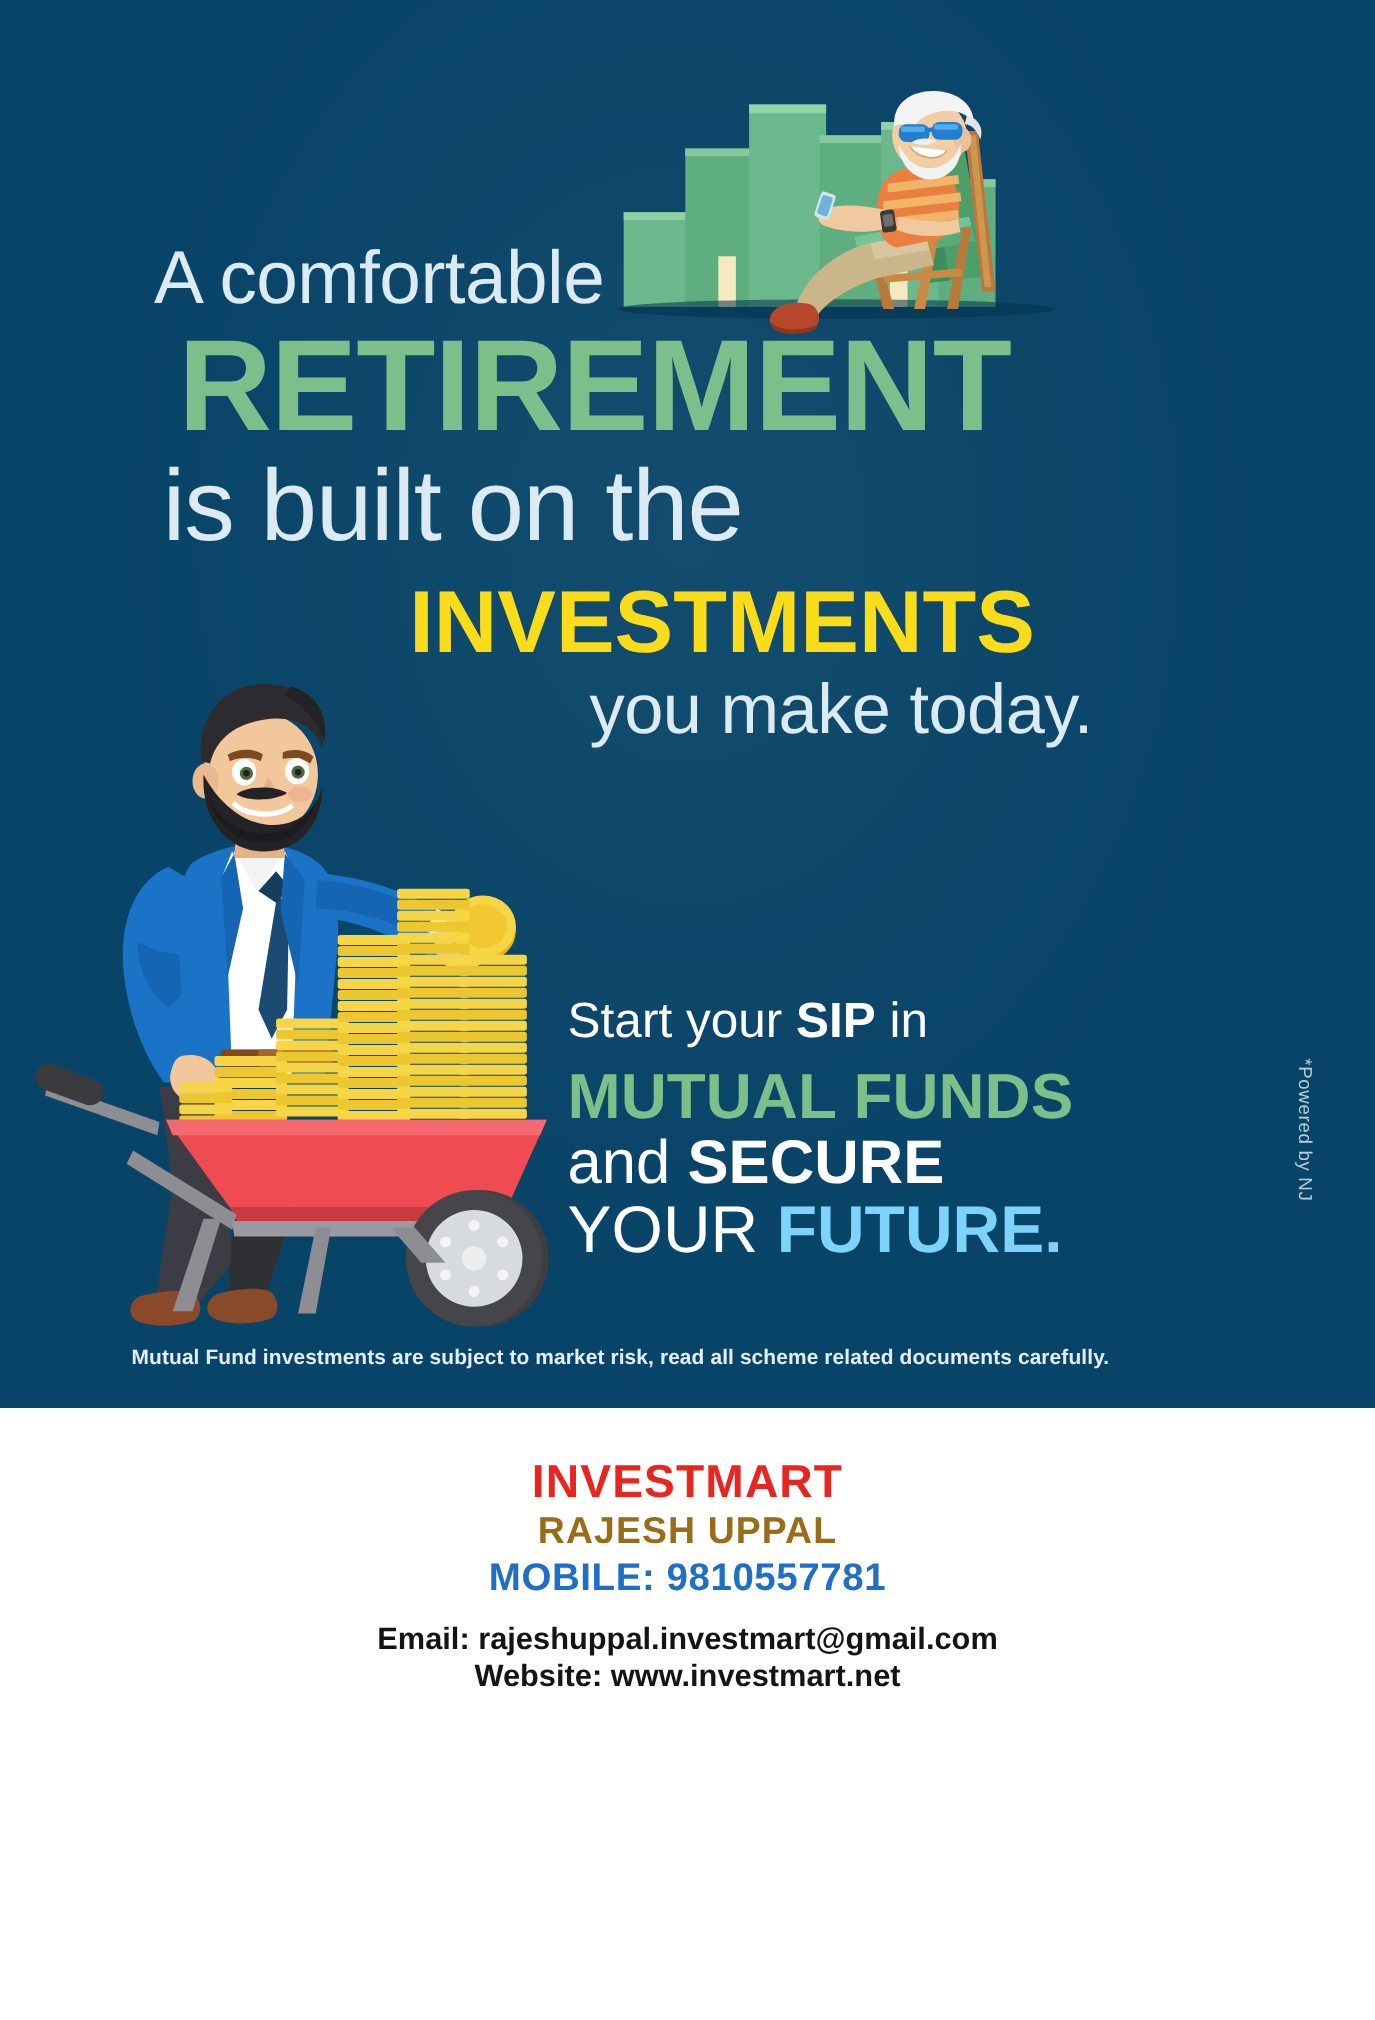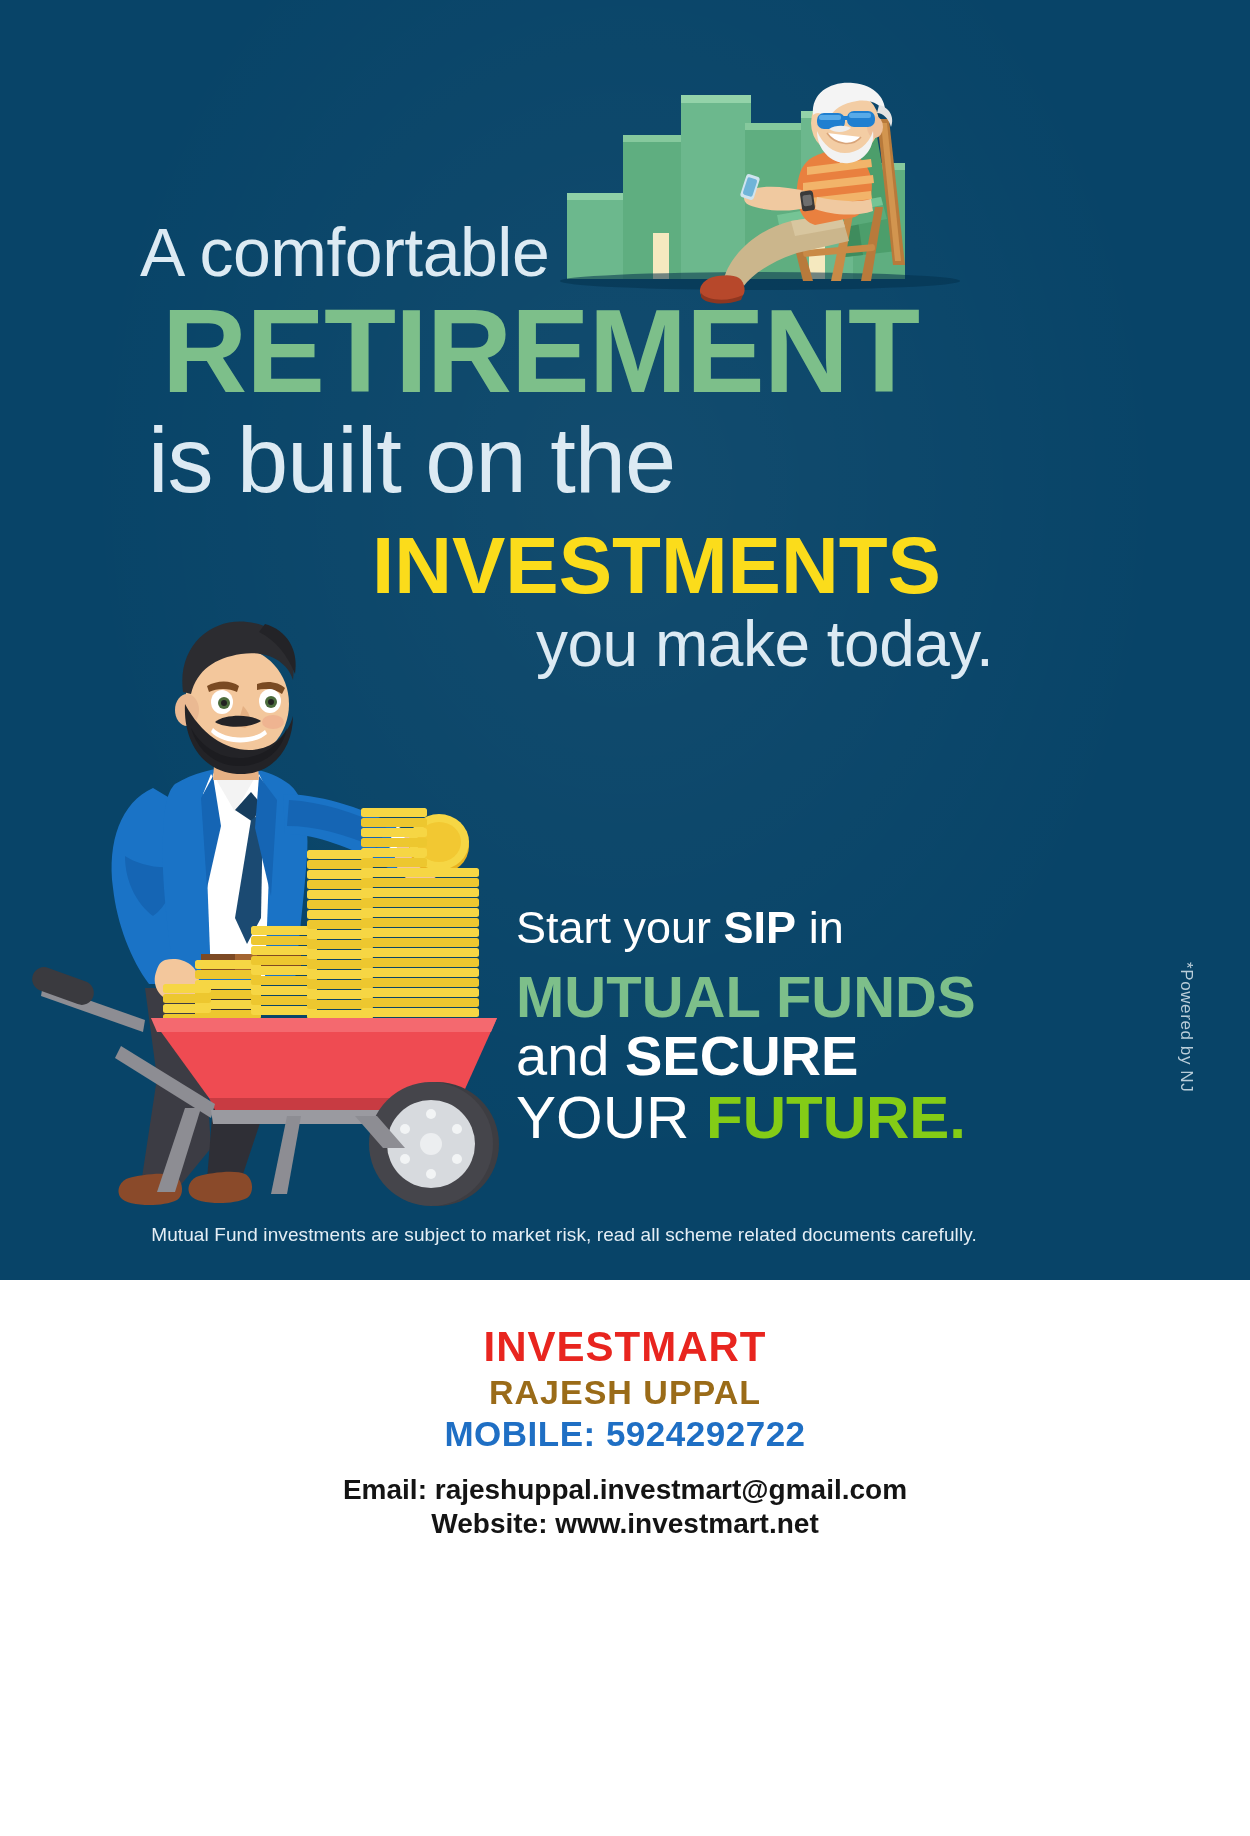--- a/index.html
+++ b/index.html
@@ -70,35 +70,35 @@
   }
   .cta-3 {
     position:absolute; left:516px; top:1028px;
     font-size:56px; color:#ffffff; font-weight:400;
   }
   .cta-3 b { font-weight:700; }
   .cta-4 {
     position:absolute; left:516px; top:1088px;
     font-size:60px; color:#ffffff; font-weight:400;
   }
-  .cta-4 b { font-weight:700; color:#84cc16; }
+  .cta-4 b { font-weight:700; color:#7dd3fc; }
 
   
   .powered {
     position:absolute; left:1196px; top:962px;
     font-size:17px; color:#b9cdd9; letter-spacing:.6px;
     transform-origin:left top;
     transform:rotate(90deg);
     white-space:nowrap;
   }
 
   
   .disclaimer {
     position:absolute; left:0; top:1224px; width:1128px;
-    text-align:center; font-size:19px; color:#e4eef5; font-weight:400;
+    text-align:center; font-size:19px; color:#e4eef5; font-weight:700;
     letter-spacing:.1px;
   }
 
   
   .contact {
     position:absolute; left:0; top:1280px; width:1250px; height:1504px;
     background:#ffffff; text-align:center;
   }
   .c-brand   { margin-top:43px; font-size:42px; font-weight:700; color:#e8251f; letter-spacing:1px; }
   .c-name    { margin-top:2px;  font-size:34px; font-weight:700; color:#9a6b18; letter-spacing:1px; }
@@ -453,19 +453,19 @@
     </div>
 
     <div class="powered">*Powered by NJ</div>
 
     <div class="disclaimer">Mutual Fund investments are subject to market risk, read all scheme related documents carefully.</div>
   </div>
 
   <div class="contact">
     <div class="c-brand">INVESTMART</div>
     <div class="c-name">RAJESH UPPAL</div>
-    <div class="c-mobile">MOBILE: 5924292722</div>
+    <div class="c-mobile">MOBILE: 9810557781</div>
     <div class="c-email">Email: rajeshuppal.investmart@gmail.com</div>
     <div class="c-website">Website: www.investmart.net</div>
 
   </div>
 
 </div>
 
 </body></html>

